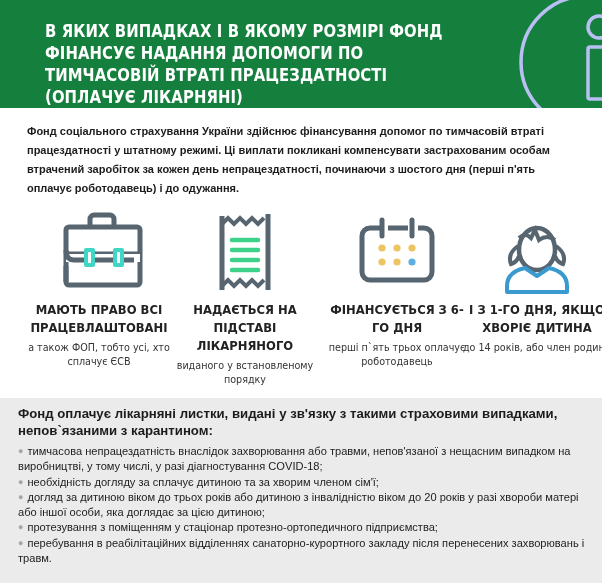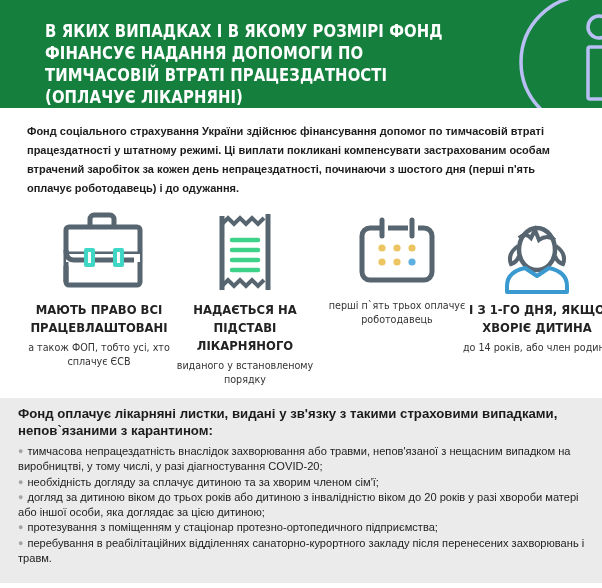--- a/index.html
+++ b/index.html
@@ -106,20 +106,21 @@
         <path d="M60 10 V26" stroke="#56656f" stroke-width="5" stroke-linecap="round"></path>
         <path d="M36 18 H56" stroke="#56656f" stroke-width="5"></path>
         <circle cx="30" cy="38" r="3.6" fill="#ecc461"></circle>
         <circle cx="45" cy="38" r="3.6" fill="#ecc461"></circle>
         <circle cx="60" cy="38" r="3.6" fill="#ecc461"></circle>
         <circle cx="30" cy="52" r="3.6" fill="#ecc461"></circle>
         <circle cx="45" cy="52" r="3.6" fill="#ecc461"></circle>
         <circle cx="60" cy="52" r="3.6" fill="#5fb0e0"></circle>
       </svg>
     </div>
+    <div class="f-title">ФІНАНСУЄТЬСЯ З 6-ГО ДНЯ</div>
     <div class="f-sub">перші п`ять трьох оплачує роботодавець</div>
   </div>
 
   <div class="feature" style="left:462px;">
     <div class="icon-wrap">
       <svg width="80" height="84" viewBox="0 0 80 84">
         <path d="M22 40 a18 22 0 1 1 36 0 a18 20 0 0 1 -36 0 Z" fill="none" stroke="#56656f" stroke-width="4.5"></path>
         <path d="M22 28 Q28 22 34 28 L38 20 L42 30 Q50 24 58 30" fill="none" stroke="#56656f" stroke-width="4"></path>
         <path d="M21 36 Q10 44 14 54 Q20 52 22 46" fill="none" stroke="#56656f" stroke-width="4"></path>
         <path d="M59 36 Q70 44 66 54 Q60 52 58 46" fill="none" stroke="#56656f" stroke-width="4"></path>
@@ -127,19 +128,19 @@
       </svg>
     </div>
     <div class="f-title">І З 1-ГО ДНЯ, ЯКЩО ХВОРІЄ ДИТИНА</div>
     <div class="f-sub">до 14 років, або член родини</div>
   </div>
 </div>
 
 <div class="panel">
   <div class="panel-title">Фонд оплачує лікарняні листки, видані у зв'язку з такими страховими випадками, непов`язаними з карантином:</div>
   <ul class="panel-list">
-    <li><span class="bullet">●</span><span>тимчасова непрацездатність внаслідок захворювання або травми, непов'язаної з нещасним випадком на виробництві, у тому числі, у разі діагностування COVID-20;</span></li>
+    <li><span class="bullet">●</span><span>тимчасова непрацездатність внаслідок захворювання або травми, непов'язаної з нещасним випадком на виробництві, у тому числі, у разі діагностування COVID-18;</span></li>
     <li><span class="bullet">●</span><span>необхідність догляду за сплачує дитиною та за хворим членом сім'ї;</span></li>
     <li><span class="bullet">●</span><span>догляд за дитиною віком до трьох років або дитиною з інвалідністю віком до 20 років у разі хвороби матері або іншої особи, яка доглядає за цією дитиною;</span></li>
     <li><span class="bullet">●</span><span>протезування з поміщенням у стаціонар протезно-ортопедичного підприємства;</span></li>
     <li><span class="bullet">●</span><span>перебування в реабілітаційних відділеннях санаторно-курортного закладу після перенесених захворювань і травм.</span></li>
   </ul>
 </div>
 
 </body></html>

